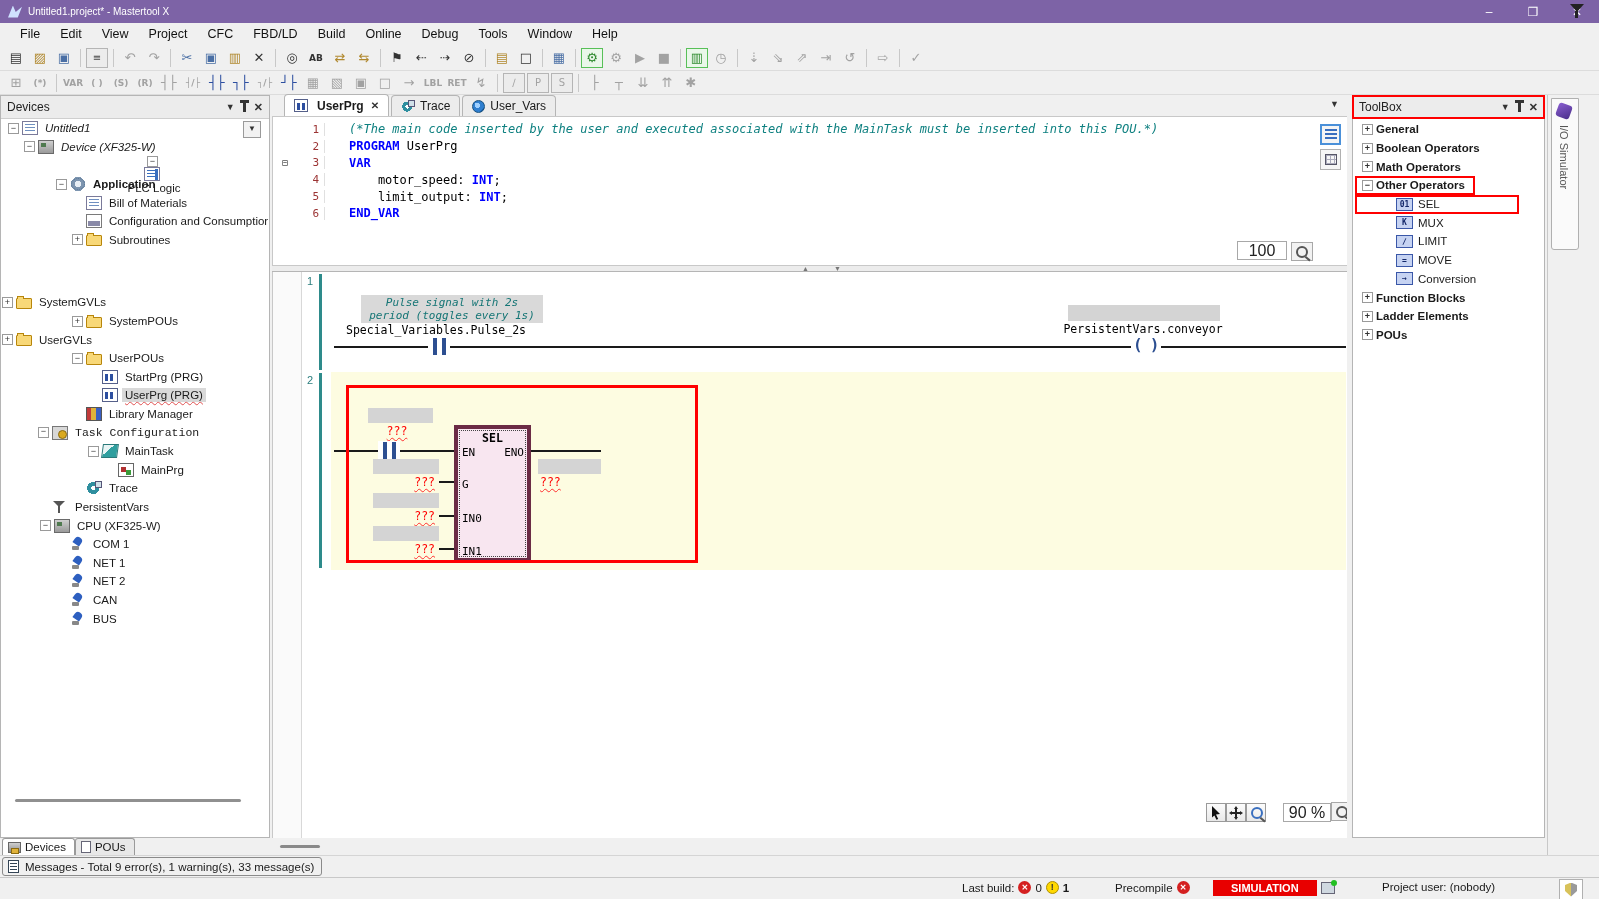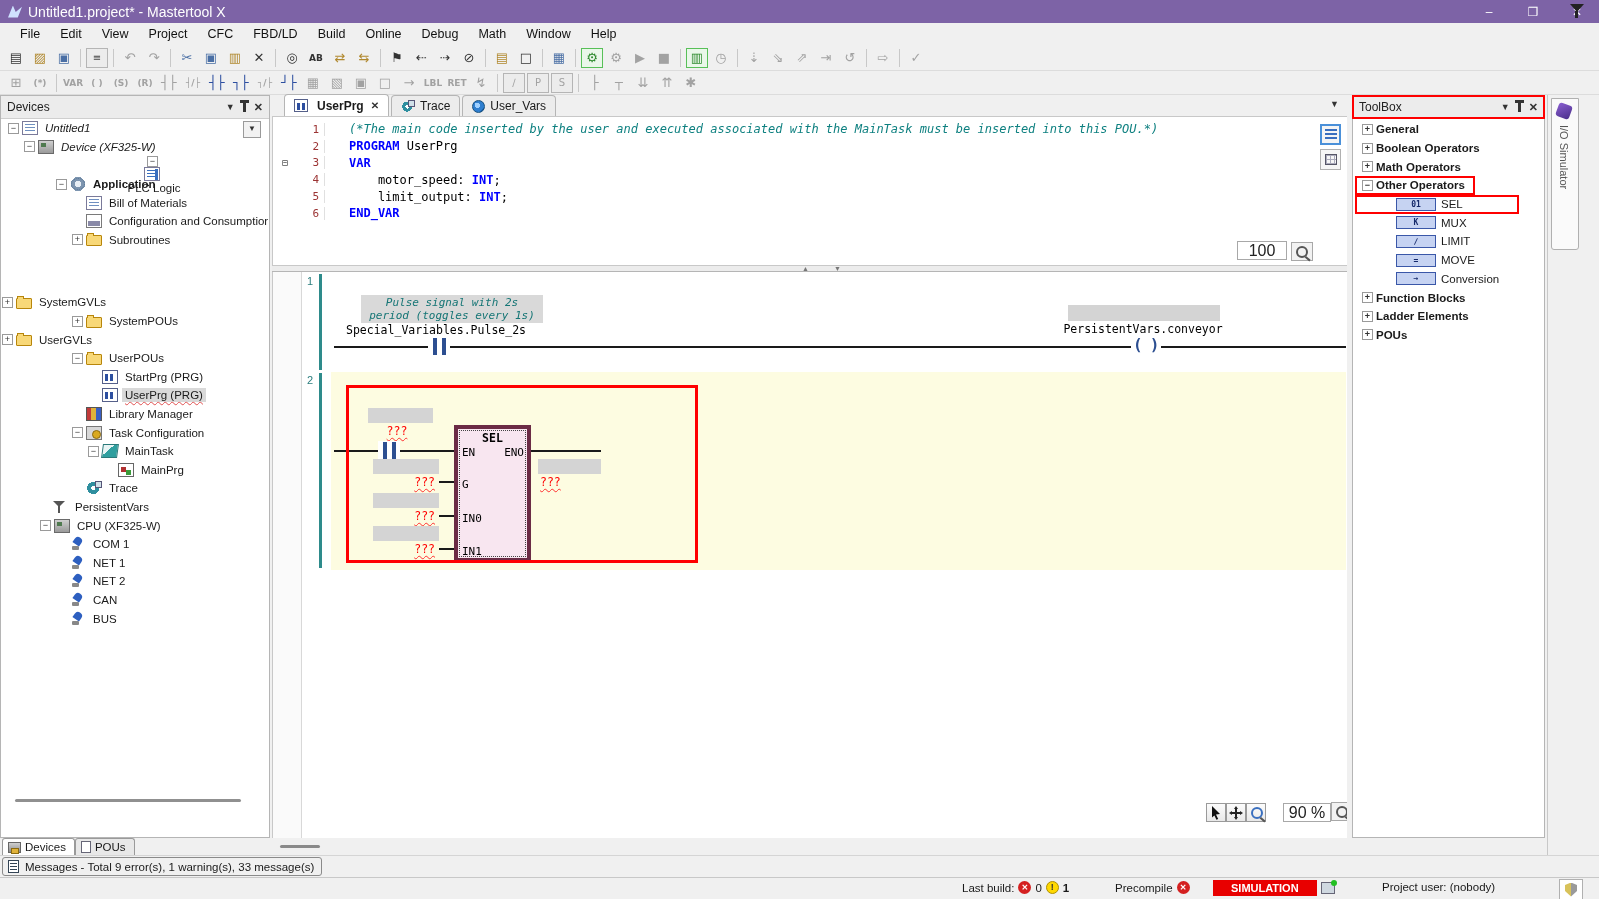--- a/index.html
+++ b/index.html
@@ -3,21 +3,21 @@
 <meta charset="utf-8">
 <style>
   html,body{margin:0;padding:0;background:#e8e8e8;}
   .app{position:relative;width:1599px;height:899px;background:#f0f0f0;overflow:hidden;
        font-family:"Liberation Sans",sans-serif;font-size:12px;color:#1a1a1a;}
   .abs{position:absolute;}
 
   
   .titlebar{left:0;top:0;width:1599px;height:23px;background:#7d63a6;display:flex;align-items:center;color:#fff;}
   .appicon{width:14px;height:12px;margin:0 6px 0 8px;background:#cfe2ff;clip-path:polygon(0 100%,35% 0,55% 55%,100% 10%,70% 100%);}
-  .title-text{font-size:14px;}
+  .title-text{font-size:10px;}
   .winbtns{margin-left:auto;display:flex;height:100%;}
   .winbtn{width:44px;height:100%;display:flex;align-items:center;justify-content:center;color:#fff;font-size:12px;}
 
   
   .menubar{left:0;top:23px;width:1599px;height:22px;background:#f0f0f0;display:flex;align-items:center;padding-left:10px;box-sizing:border-box;}
   .mitem{padding:3px 10px;font-size:12.5px;color:#111;}
   .funnel{position:absolute;right:14px;top:3px;width:16px;height:16px;}
   .funnel:before{content:"";position:absolute;left:1px;top:1px;border-left:7px solid transparent;border-right:7px solid transparent;border-top:8px solid #222;}
   .funnel:after{content:"";position:absolute;left:6px;top:8px;width:3px;height:7px;background:#222;}
 
@@ -155,21 +155,21 @@
 
   
   .cbottom{left:272px;top:838px;width:1075px;height:17px;background:#f0f0f0;}
 
   
   .rightpanel{left:1352px;top:95px;width:193px;height:743px;background:#fff;border:1px solid #b5b5b5;box-sizing:border-box;}
   .tbxrows{position:absolute;left:1px;top:24px;right:1px;}
   .tbxrow{display:flex;align-items:center;height:18.7px;white-space:nowrap;font-size:11.5px;}
   .tbxrow.hdr{font-weight:bold;padding-left:8px;}
   .tbxrow.itm{padding-left:42px;}
-  .tbx-ic{width:40px;height:13px;border:1px solid #3a57a8;background:#c6d3f2;box-sizing:border-box;margin-right:5px;flex:none;text-align:center;font:bold 8px "DejaVu Sans Mono",monospace;color:#14286a;line-height:11px;}
+  .tbx-ic{width:17px;height:13px;border:1px solid #3a57a8;background:#c6d3f2;box-sizing:border-box;margin-right:5px;flex:none;text-align:center;font:bold 8px "DejaVu Sans Mono",monospace;color:#14286a;line-height:11px;}
   .annot{position:absolute;border:2px solid #ff0000;box-sizing:border-box;pointer-events:none;}
 
   
   .rightstrip{left:1547px;top:95px;width:52px;height:760px;background:#f0f0f0;border-left:1px solid #c8c8c8;box-sizing:border-box;}
   .iotab{position:absolute;left:3px;top:3px;width:26px;height:150px;border:1px solid #b0b0b0;background:#fafafa;border-radius:0 0 3px 3px;}
   .ioicon{position:absolute;left:5px;top:5px;width:14px;height:14px;background:linear-gradient(135deg,#8a5fd0,#4a2f8a);border-radius:3px;transform:rotate(20deg);}
   .iotext{position:absolute;left:6px;top:26px;writing-mode:vertical-rl;font-size:11px;color:#555;}
 
   
   .msgbar{left:0;top:855px;width:1599px;height:22px;background:#f0f0f0;border-top:1px solid #d5d5d5;}
@@ -207,21 +207,21 @@
 
   <span class="mitem">File</span>
       <span class="mitem">Edit</span>
       <span class="mitem">View</span>
       <span class="mitem">Project</span>
       <span class="mitem">CFC</span>
       <span class="mitem">FBD/LD</span>
       <span class="mitem">Build</span>
       <span class="mitem">Online</span>
       <span class="mitem">Debug</span>
-      <span class="mitem">Math</span>
+      <span class="mitem">Tools</span>
       <span class="mitem">Window</span>
       <span class="mitem">Help</span>
     </div>
   <span class="funnel"></span>
 
   <div class="abs toolbar">
 
   <span class="tbi k">▤</span>
       <span class="tbi y">▨</span>
       <span class="tbi b2">▣</span>
@@ -392,21 +392,21 @@
           <span class="ticon i i-prg"></span>
           <span class="tlabel sel squig">UserPrg (PRG)</span>
         </div>
 
         <div class="trow" style="padding-left: 70px;">
           <span class="exp none"></span>
           <span class="ticon i i-lib"></span>
           <span class="tlabel">Library Manager</span>
         </div>
 
-        <div class="trow" style="padding-left: 70px;">
+        <div class="trow" style="padding-left: 36px; font-family: Liberation Mono, monospace;">
           <span class="exp minus"></span>
           <span class="ticon i i-taskcfg"></span>
           <span class="tlabel">Task Configuration</span>
         </div>
 
         <div class="trow" style="padding-left: 86px;">
           <span class="exp minus"></span>
           <span class="ticon i i-task"></span>
           <span class="tlabel">MainTask</span>
         </div>

